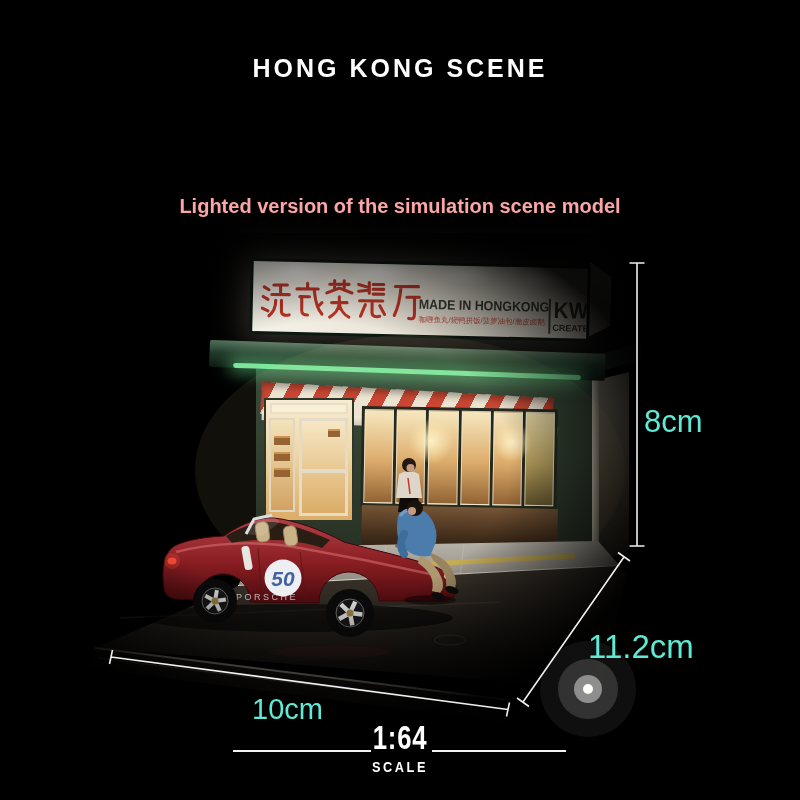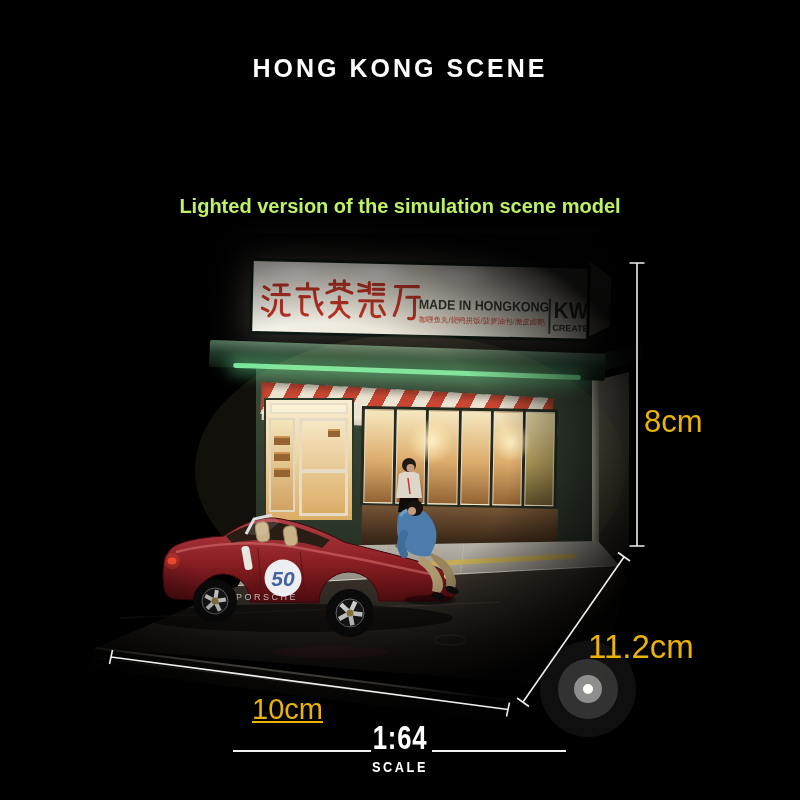--- a/index.html
+++ b/index.html
@@ -7,21 +7,21 @@
           font-family:"Liberation Sans",sans-serif;color:#fff;}
   .abs{position:absolute;}
 
   
   .brand{top:54px;left:0;width:800px;text-align:center;font-size:25px;font-weight:bold;
          letter-spacing:3px;color:#fdfdfd;z-index:6;}
   .title{top:100px;left:0;width:800px;text-align:center;z-index:6;}
   .title span{display:inline-block;font-size:60px;font-weight:bold;letter-spacing:-1px;
               transform:scaleX(.87);transform-origin:center;white-space:nowrap;color:#fff;}
   .subtitle{top:195px;left:0;width:800px;text-align:center;font-size:20px;font-weight:bold;
-            color:#bef264;z-index:6;}
+            color:#fca5a5;z-index:6;}
 
   
   .facade{left:256px;top:366px;width:338px;height:196px;z-index:1;
           background:linear-gradient(180deg,#2c4234 0%,#243429 45%,#16231b 100%);}
   .corner-pipe{left:592px;top:378px;width:7px;height:168px;z-index:1;
           background:linear-gradient(90deg,#d8d2c2,#8a8476);}
   .side-wall{left:599px;top:372px;width:30px;height:190px;z-index:1;
           clip-path:polygon(0 4%,100% 0,100% 94%,0 100%);
           background:linear-gradient(180deg,#8a8276 0%,#55503f 55%,#2b2720 100%);}
   .ledge{left:210px;top:340px;width:396px;height:27px;z-index:1;transform:rotate(2deg);
@@ -95,24 +95,24 @@
         transform-origin:left top;
         background:linear-gradient(180deg,#6b4a2e 0%,#2d1b0e 70%,#17100a 100%);}
 
   
   .vignette{left:30px;top:233px;width:622px;height:502px;z-index:3;pointer-events:none;
         background:radial-gradient(58% 54% at 47% 46%,rgba(0,0,0,0) 52%,rgba(0,0,0,.55) 78%,rgba(0,0,0,.95) 96%);}
   svg.layer{position:absolute;left:0;top:0;z-index:2;}
   svg.layer.top{z-index:4;}
 
   
-  .dim{z-index:5;color:#eab308;font-weight:normal;white-space:nowrap;}
+  .dim{z-index:5;color:#5eead4;font-weight:normal;white-space:nowrap;}
   .dim-8{left:644px;top:404px;font-size:31px;}
   .dim-11{left:588px;top:628px;font-size:33px;}
-  .dim-10{left:252px;top:693px;font-size:29px;text-decoration:underline;}
+  .dim-10{left:252px;top:693px;font-size:29px;}
   .scalebox{left:330px;top:719px;width:140px;text-align:center;z-index:5;}
   .ratio{display:inline-block;font-size:33px;font-weight:bold;transform:scaleX(.78);
         transform-origin:center;letter-spacing:1px;}
   .scale-word{display:block;margin-top:1px;font-size:15px;font-weight:bold;letter-spacing:3px;
         transform:scaleX(.85);transform-origin:center;}
   .disclaimer{left:598px;top:724px;width:186px;text-align:center;z-index:5;font-weight:bold;
         font-size:20.5px;line-height:1.16;}
   .disclaimer span{display:block;transform:scaleX(.93);transform-origin:center;white-space:nowrap;}
 </style>
 </head>

